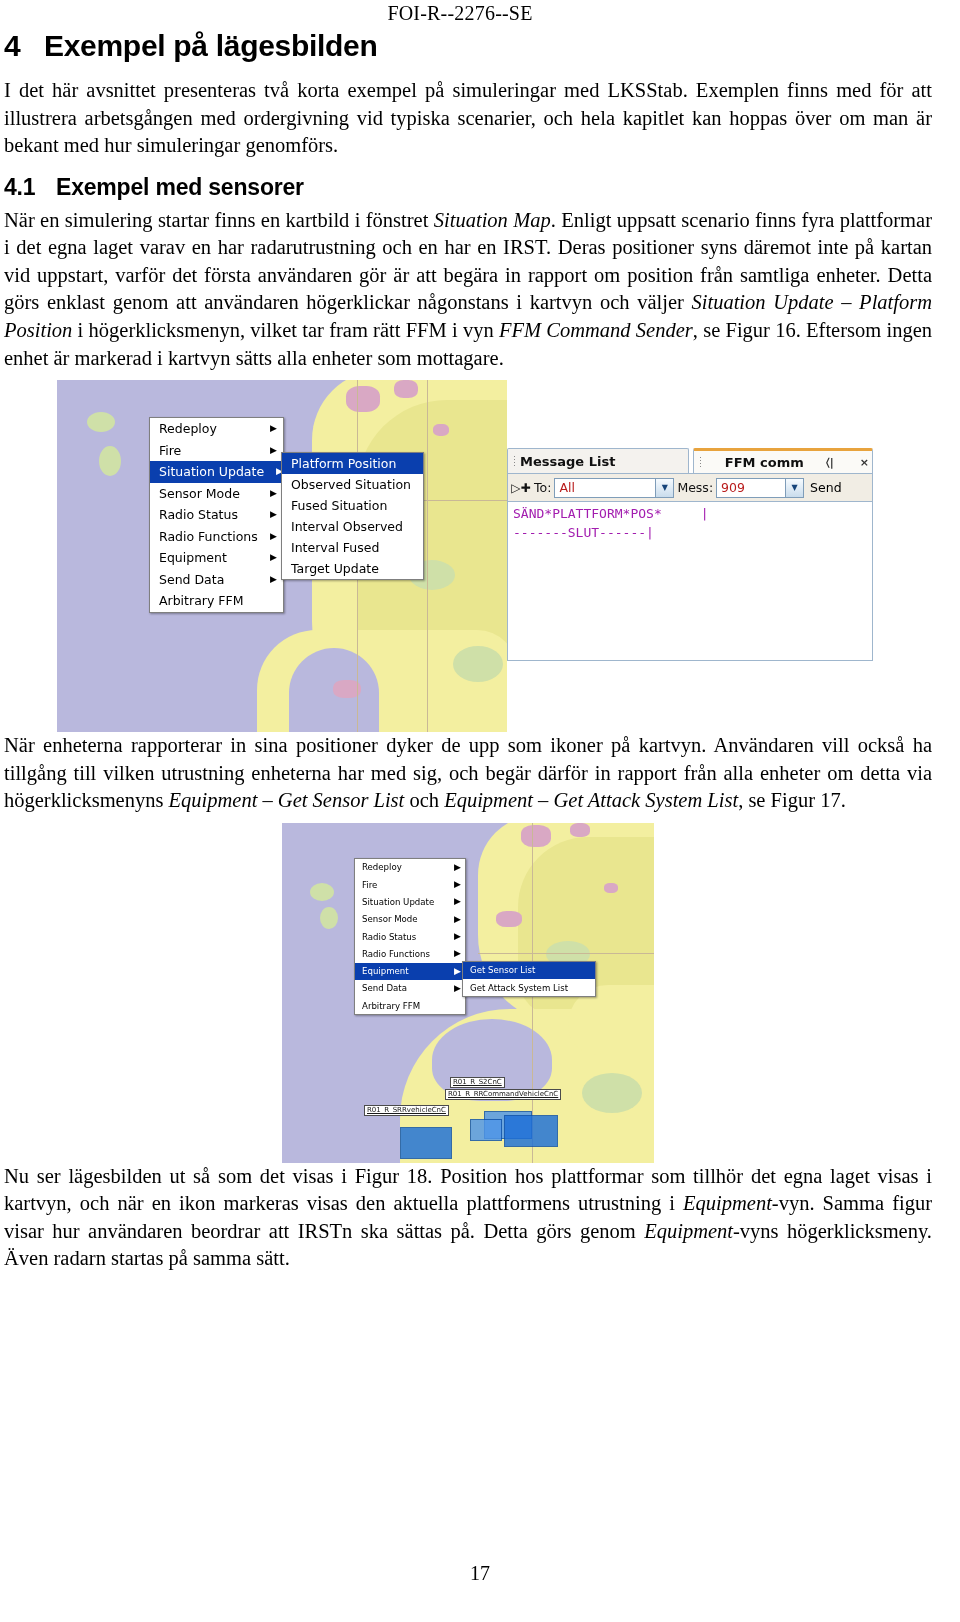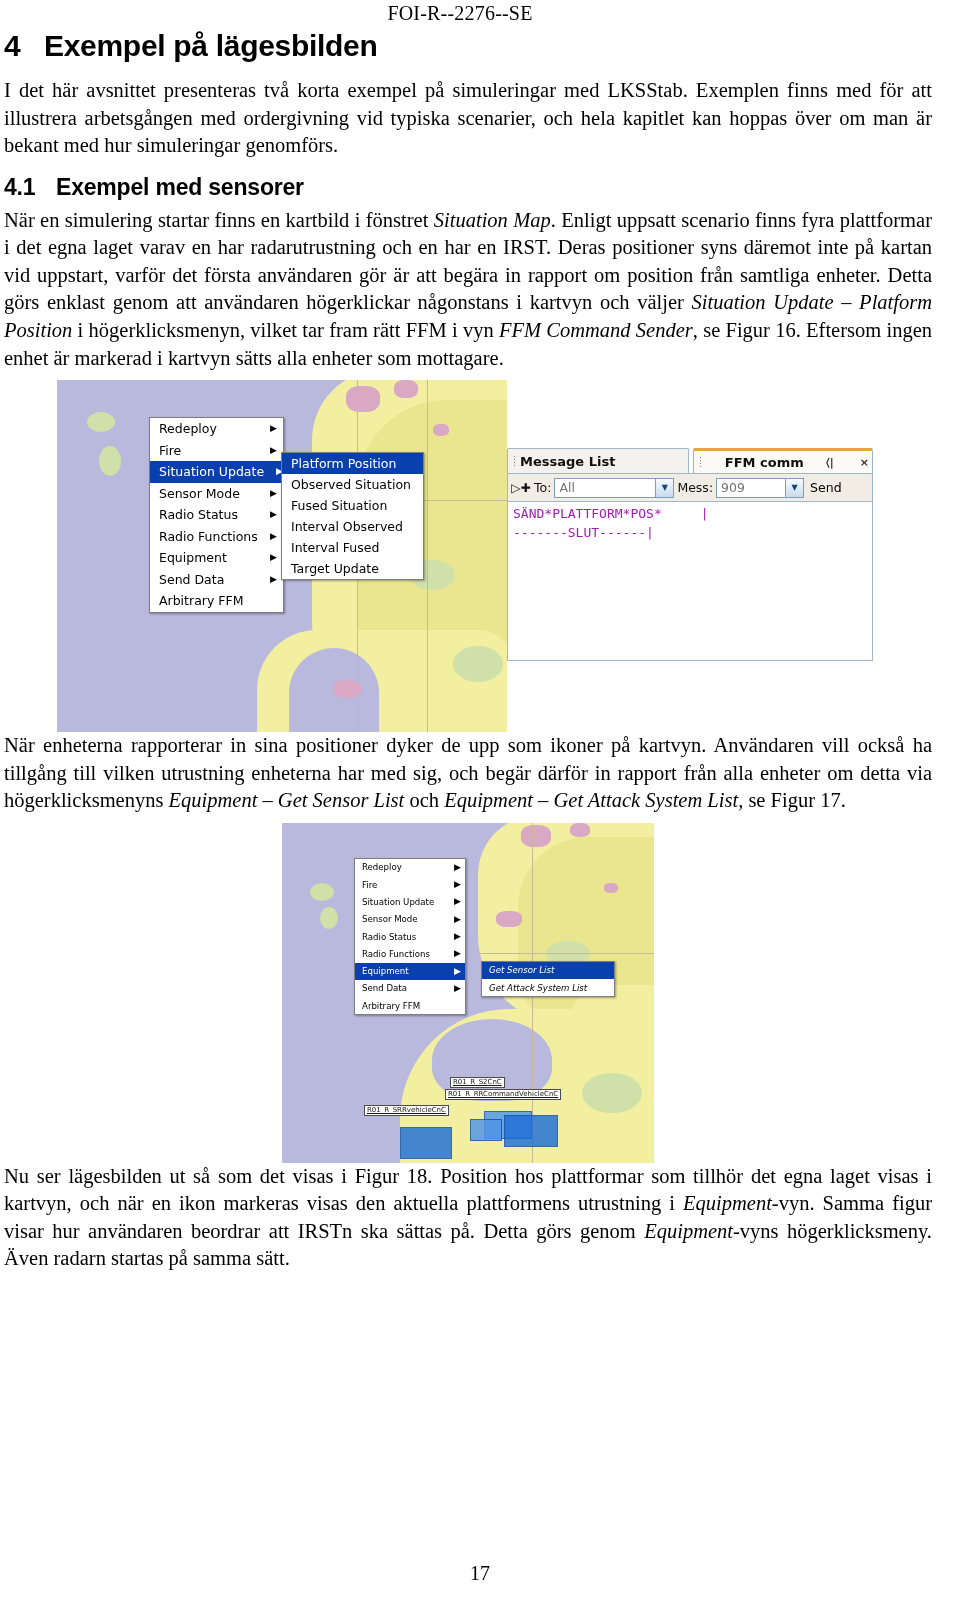--- a/index.html
+++ b/index.html
@@ -230,21 +230,21 @@
     background: #ffffff;
     border: 1px solid #7f9db9;
     display: flex;
     align-items: center;
     box-sizing: border-box;
   }
   .combo .val {
     flex: 1 1 auto;
     padding-left: 4px;
     font-size: 12.5px;
-    color: #737373;
+    color: #b91c1c;
     white-space: nowrap;
     overflow: hidden;
   }
   .combo .drop {
     width: 17px; height: 18px;
     margin: 0 0 0 0;
     background: linear-gradient(#f6fbff, #c9dcec);
     border-left: 1px solid #7f9db9;
     display: flex; align-items: center; justify-content: center;
     font-size: 8px; color: #16447a;
@@ -278,21 +278,21 @@
   .fig17 {
     position: relative;
     left: 282px;
     width: 372px;
     height: 340px;
     overflow: hidden;
     background: #b9b8dd;
   }
   .m17 { left: 72px; top: 35px; width: 110px; }
   .m17 .mi { height: 17.3px; padding: 0 4px 0 7px; font-size: 8.6px; }
-  .s17 { left: 199px; top: 138px; width: 132px; font-style: italic; }
+  .s17 { left: 180px; top: 138px; width: 132px; }
   .s17 .mi { height: 17.3px; padding: 0 4px 0 7px; font-size: 8.6px; }
 
   .unitlabel {
     position: absolute;
     background: #ffffff;
     border: 1px solid #4b4b4b;
     font-family: "DejaVu Sans", sans-serif;
     font-size: 7px;
     color: #1a1a1a;
     padding: 0 2px;

